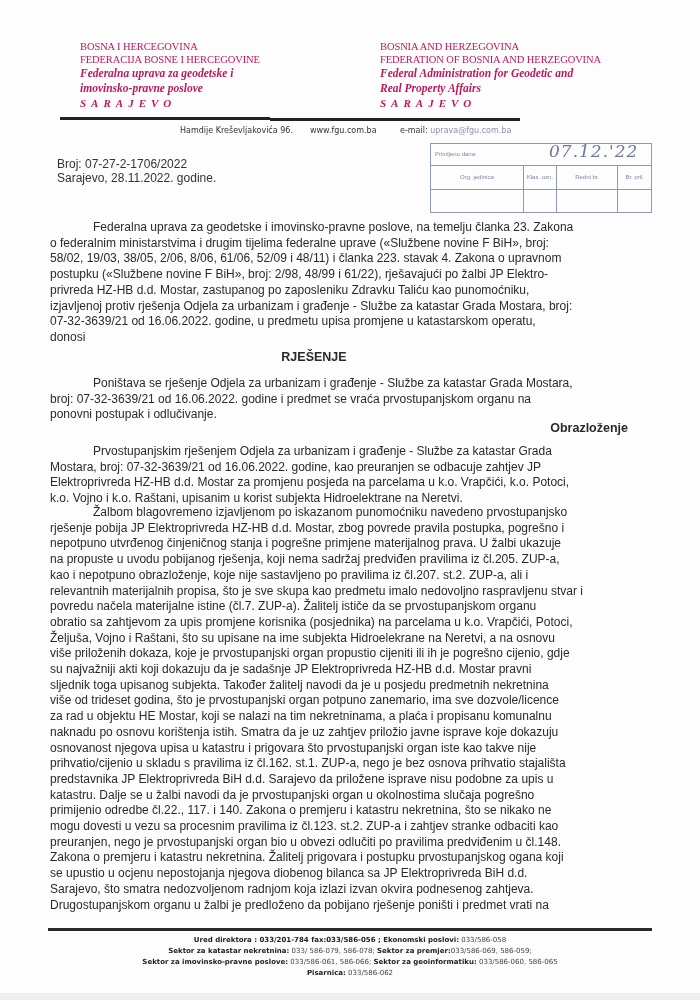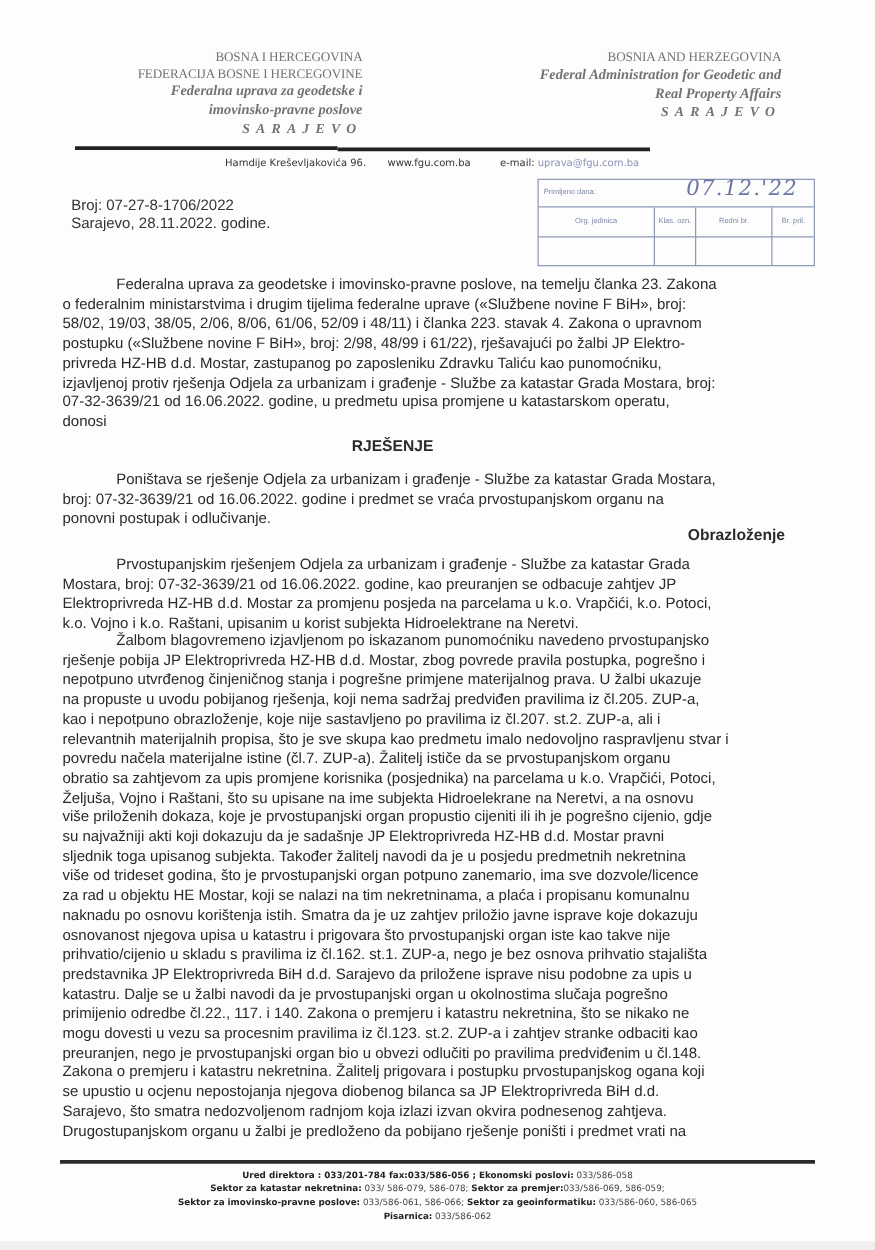--- a/index.html
+++ b/index.html
@@ -1,22 +1,22 @@
 <!DOCTYPE html>
 <html><head>
 <meta charset="utf-8">
 <style>
   html, body { margin: 0; padding: 0; }
   body {
     width: 700px; height: 1000px; background: #fdfdfd; position: relative; overflow: hidden;
     font-family: "Liberation Sans", sans-serif; color: #2a2a2a;
   }
   .hdr-block {
-    position: absolute; top: 40px; text-align: right;
-    font-family: "Liberation Serif", serif; color: #737373; line-height: 13px;
+    position: absolute; top: 40px; text-align: left;
+    font-family: "Liberation Serif", serif; color: #be185d; line-height: 13px;
   }
   .hdr-left { left: 80px; width: 210px; }
   .hdr-right { left: 380px; width: 245px; }
   .hdr-line1, .hdr-line2 { font-size: 10.5px; letter-spacing: -0.1px; }
   .hdr-ital { font-style: italic; font-weight: bold; font-size: 11.5px; line-height: 15px; }
   .hdr-city { font-style: italic; font-weight: bold; font-size: 11px; letter-spacing: 5px; line-height: 14px; font-family: Liberation Serif, serif; }
   .hdr-rule {
     position: absolute; left: 60px; top: 117px; width: 210px; height: 3px; background: #222;
   }
   .hdr-rule.r2 { left: 270px; width: 250px; top: 118px; }
@@ -72,20 +72,21 @@
 <div class="hdr-block hdr-left">
   <div class="hdr-line1">BOSNA I HERCEGOVINA</div>
   <div class="hdr-line2">FEDERACIJA BOSNE I HERCEGOVINE</div>
   <div class="hdr-ital">Federalna uprava za geodetske i</div>
   <div class="hdr-ital">imovinsko-pravne poslove</div>
   <div class="hdr-city">SARAJEVO</div>
 </div>
 
 <div class="hdr-block hdr-right">
   <div class="hdr-line1">BOSNIA AND HERZEGOVINA</div>
+  <div class="hdr-line2">FEDERATION OF BOSNIA AND HERZEGOVINA</div>
   <div class="hdr-ital">Federal Administration for Geodetic and</div>
   <div class="hdr-ital">Real Property Affairs</div>
   <div class="hdr-city">SARAJEVO</div>
 </div>
 
 <div class="hdr-rule"></div>
 <div class="hdr-rule r2"></div>
 
 <div class="faint-stamp"></div>
 
@@ -110,21 +111,21 @@
       <td></td>
       <td></td>
       <td></td>
       <td></td>
     </tr>
   </tbody>
     </table>
 </div>
 
 <div class="meta">
-  <div>Broj: 07-27-8-1706/2022</div>
+  <div>Broj: 07-27-2-1706/2022</div>
   <div>Sarajevo, 28.11.2022. godine.</div>
 </div>
 
 <div class="body-text p1">
   <span class="line indent">Federalna uprava za geodetske i imovinsko-pravne poslove, na temelju članka 23. Zakona</span>
   <span class="line">o federalnim ministarstvima i drugim tijelima federalne uprave («Službene novine F BiH», broj:</span>
   <span class="line">58/02, 19/03, 38/05, 2/06, 8/06, 61/06, 52/09 i 48/11) i članka 223. stavak 4. Zakona o upravnom</span>
   <span class="line">postupku («Službene novine F BiH», broj: 2/98, 48/99 i 61/22), rješavajući po žalbi JP Elektro-</span>
   <span class="line">privreda HZ-HB d.d. Mostar, zastupanog po zaposleniku Zdravku Taliću kao punomoćniku,</span>
   <span class="line">izjavljenoj protiv rješenja Odjela za urbanizam i građenje - Službe za katastar Grada Mostara, broj:</span>

